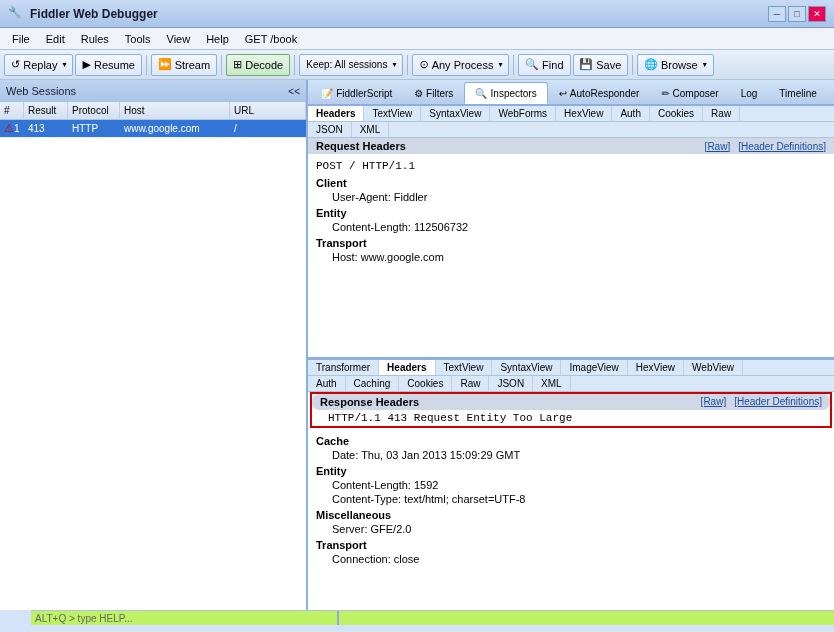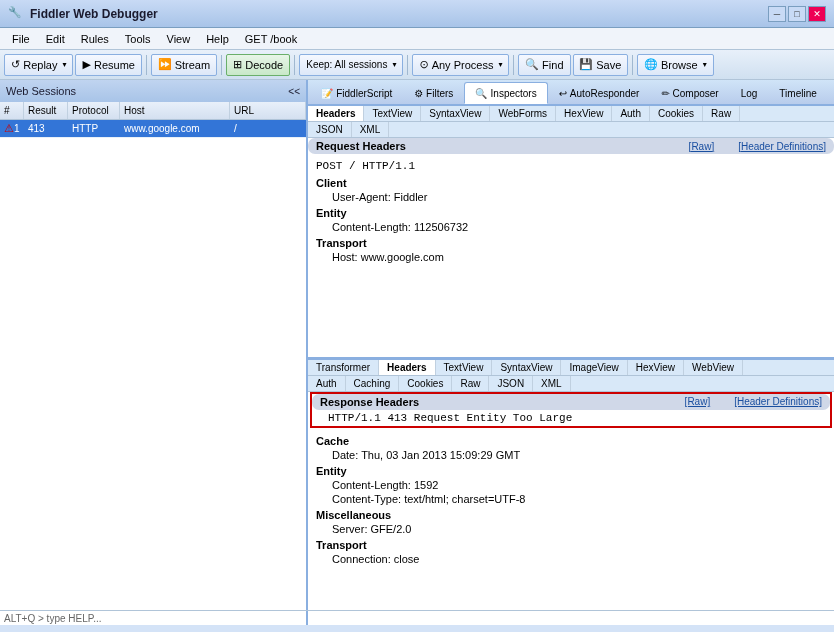--- a/index.html
+++ b/index.html
@@ -116,22 +116,23 @@
     .session-row.selected { background: #3375d7; color: white; }
     .session-cell {
       font-size: 10px; padding: 0 4px; overflow: hidden; white-space: nowrap;
     }
     .session-row .warning-icon { color: #cc0000; font-size: 11px; }
 
     
     .command-bar {
       height: 15px;
       display: flex;
-      background: #ffffff;
+      background: #bef264;
       border-top: 1px solid #b0c4d8;
+      margin-left: 31px;
     }
     .command-left {
       width: 308px;
       display: flex;
       align-items: center;
       padding: 0 4px;
       font-size: 10px;
       border-right: 2px solid #8aafe0;
       gap: 6px;
     }
@@ -206,23 +207,22 @@
     .section-content { padding: 4px 8px; }
 
     .headers-title-bar {
       background: #d0d8e8;
       padding: 2px 8px;
       display: flex;
       justify-content: space-between;
       align-items: center;
       font-size: 11px;
       font-weight: bold;
-      border-radius: 7px;
-    }
-    .headers-title-links { display: flex; gap: 24px; }
+    }
+    .headers-title-links { display: flex; gap: 8px; }
     .headers-link { color: #1a4fa0; text-decoration: underline; cursor: pointer; font-size: 10px; font-weight: normal; }
 
     .response-highlight {
       border: 2px solid #cc0000;
       margin: 0 2px;
     }
     .response-title-bar {
       background: #d0d8e8;
       padding: 2px 8px;
       display: flex;

